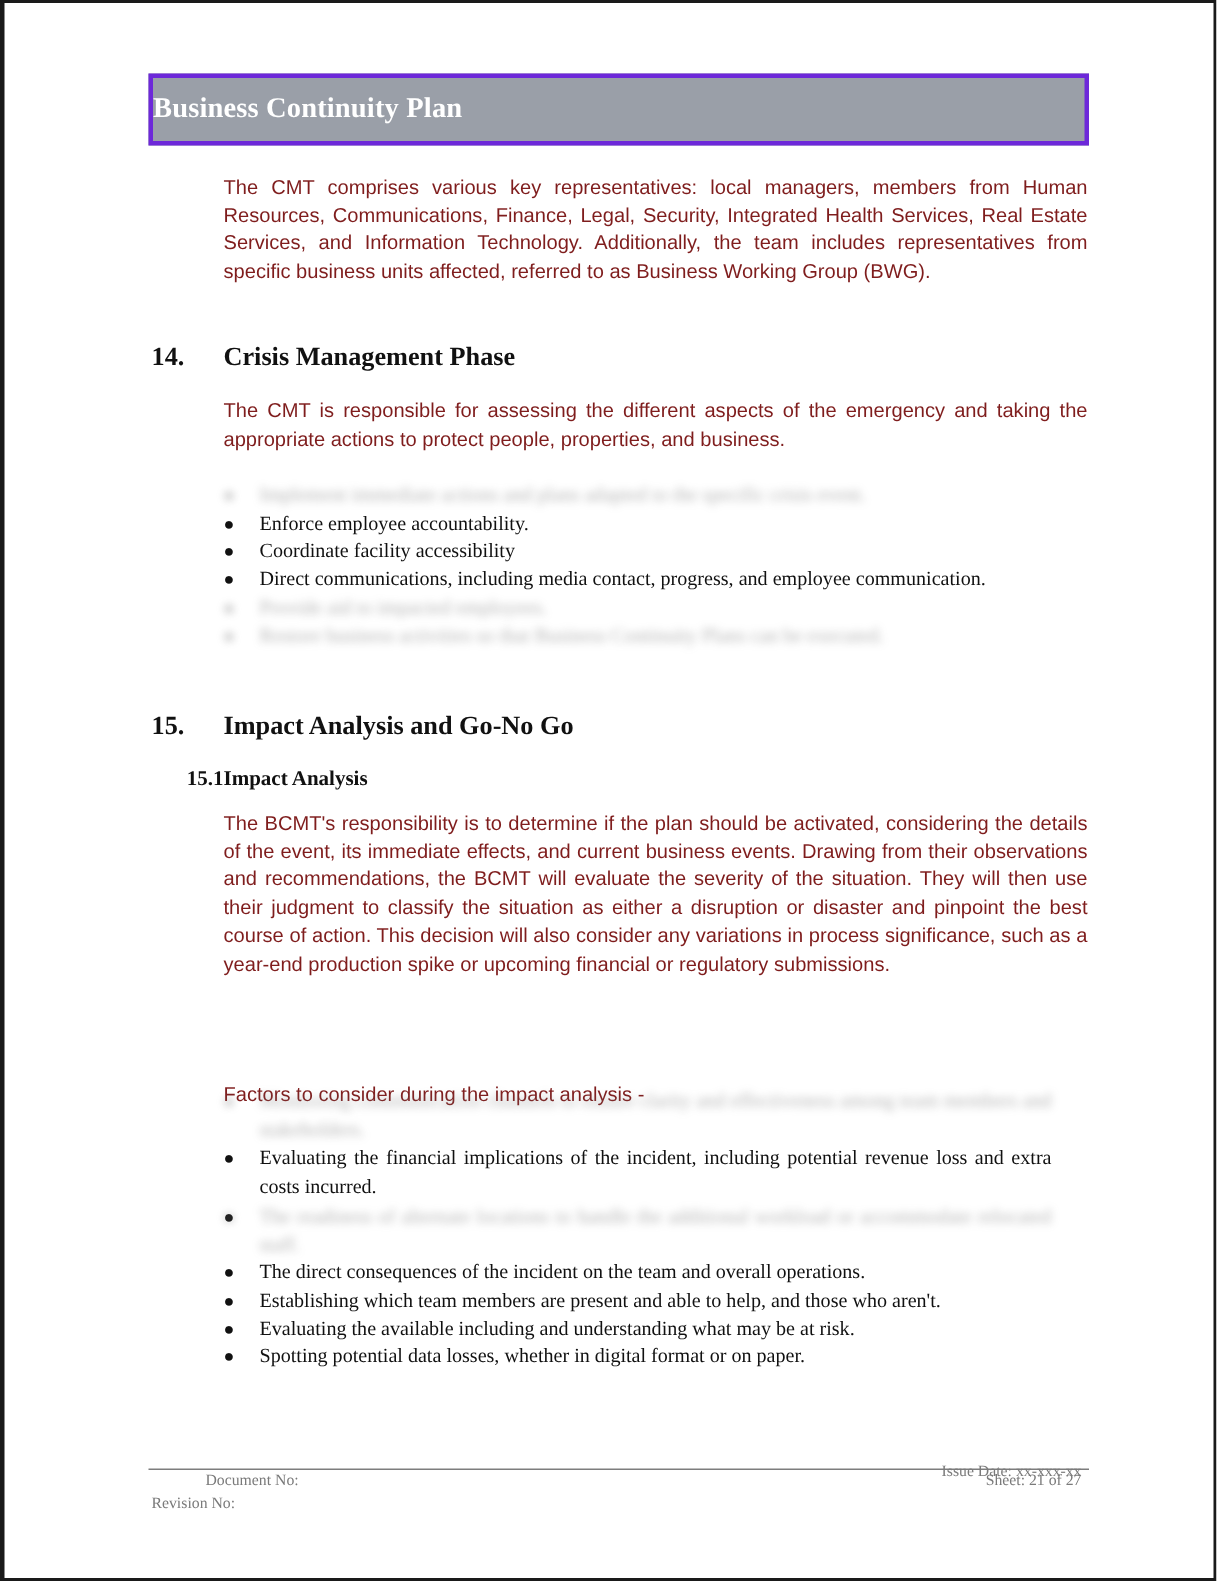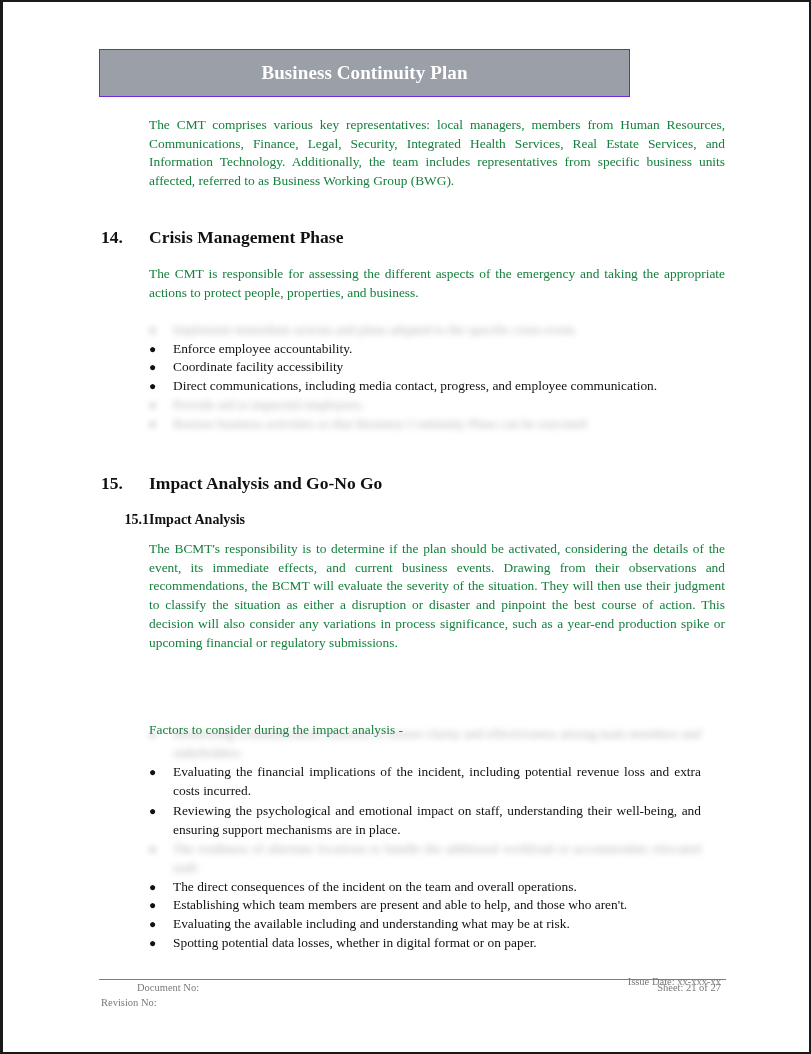--- a/index.html
+++ b/index.html
@@ -11,32 +11,32 @@
   .page {
     position: relative;
     width: 811px; height: 1054px;
     box-sizing: border-box;
     border: 2px solid #1a1a1a;
     border-left-width: 3px;
     background: #fff;
   }
   .header-bar {
     position: absolute; left: 96px; top: 47px;
-    width: 531px; height: 48px; box-sizing: border-box;
-    background: #9a9fa8; border: 1px solid #6d28d9;
-    display: flex; align-items: center; justify-content: center;
+    width: 627px; height: 48px; box-sizing: border-box;
+    background: #9a9fa8; border: 3px solid #6d28d9;
+    display: flex; align-items: center; justify-content: flex-start;
   }
   .header-title {
     color: #ffffff; font-family: "Liberation Serif", serif;
     font-weight: bold; font-size: 19px; letter-spacing: 0.1px;
   }
   .para {
     position: absolute; left: 146px; width: 576px;
-    font-family: Liberation Serif, serif;
-    font-size: 13.4px; line-height: 18.7px; color: #15803d;
+    font-family: Liberation Sans, sans-serif;
+    font-size: 13.4px; line-height: 18.7px; color: #7f1d1d;
     text-align: justify;
   }
   .h1 {
     position: absolute; left: 98px;
     font-family: "Liberation Serif", serif; font-weight: bold;
     font-size: 17.5px; color: #111;
   }
   .h1 .num { display: inline-block; width: 48px; }
   .h2 {
     position: absolute; left: 98px;
@@ -103,21 +103,21 @@
     <span class="num">15.1</span><span>Impact Analysis</span>
   </div>
 
   <p class="para" style="top:538px; margin:0;">The BCMT's responsibility is to determine if the plan should be activated, considering the details of the event, its immediate effects, and current business events. Drawing from their observations and recommendations, the BCMT will evaluate the severity of the situation. They will then use their judgment to classify the situation as either a disruption or disaster and pinpoint the best course of action. This decision will also consider any variations in process significance, such as a year-end production spike or upcoming financial or regulatory submissions.</p>
 
   <p class="para" style="top:719px; margin:0;">Factors to consider during the impact analysis -</p>
 
   <ul class="bullets" style="top:723px; margin-left:-24px;">
     <li class="blurred"><span class="dot">●</span><span>Monitoring communication channels to ensure clarity and effectiveness among team members and stakeholders.</span></li>
     <li class="gap"><span class="dot">●</span><span>Evaluating the financial implications of the incident, including potential revenue loss and extra costs incurred.</span></li>
-    <li class="gap"><span class="dot">●</span><span>Reviewing the psychological and emotional impact on staff, understanding their well-being, and ensuring support mechanisms are in place.</span></li>
+    <li class="gap"><span class="dot">●</span></li>
     <li class="blurred gap"><span class="dot">●</span><span>The readiness of alternate locations to handle the additional workload or accommodate relocated staff.</span></li>
     <li><span class="dot">●</span><span>The direct consequences of the incident on the team and overall operations.</span></li>
     <li><span class="dot">●</span><span>Establishing which team members are present and able to help, and those who aren't.</span></li>
     <li><span class="dot">●</span><span>Evaluating the available including and understanding what may be at risk.</span></li>
     <li><span class="dot">●</span><span>Spotting potential data losses, whether in digital format or on paper.</span></li>
   </ul>
 
   <div class="footer-rule"></div>
   <div class="footer" style="left:98px; top:980px;margin-left:36px;">Document No:</div>
   <div class="footer" style="left:98px; top:995px;">Revision No:</div>

